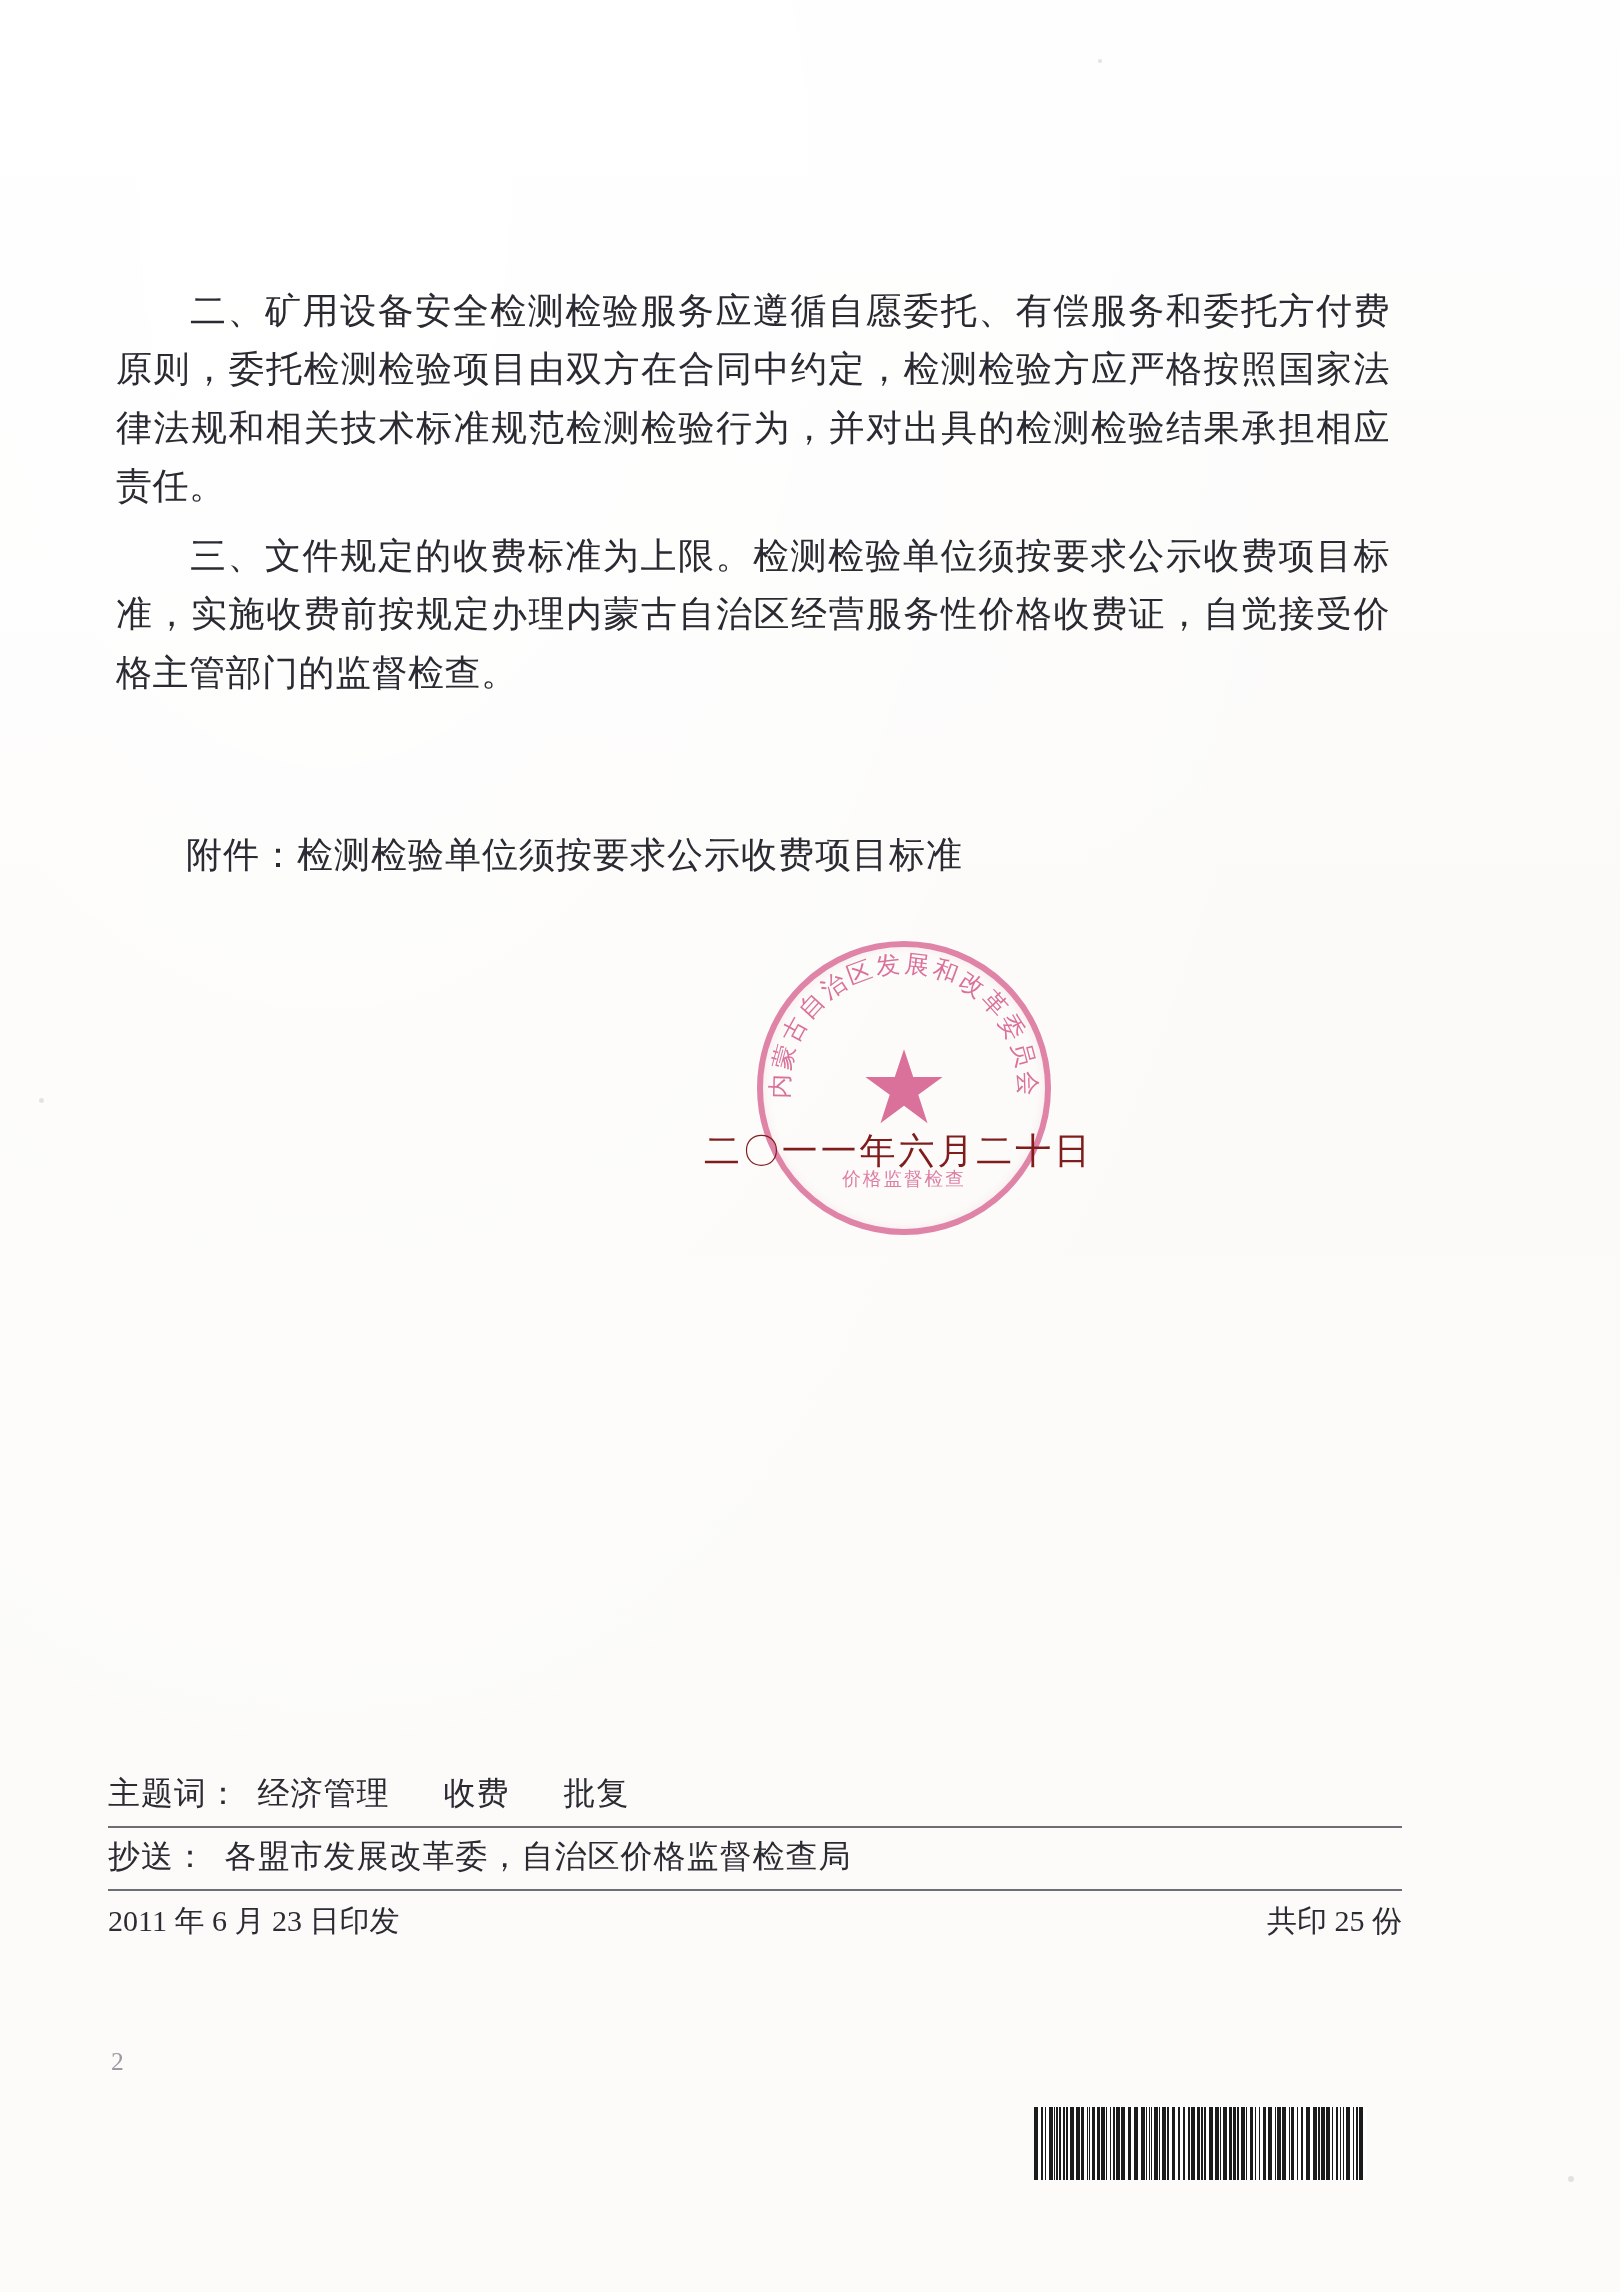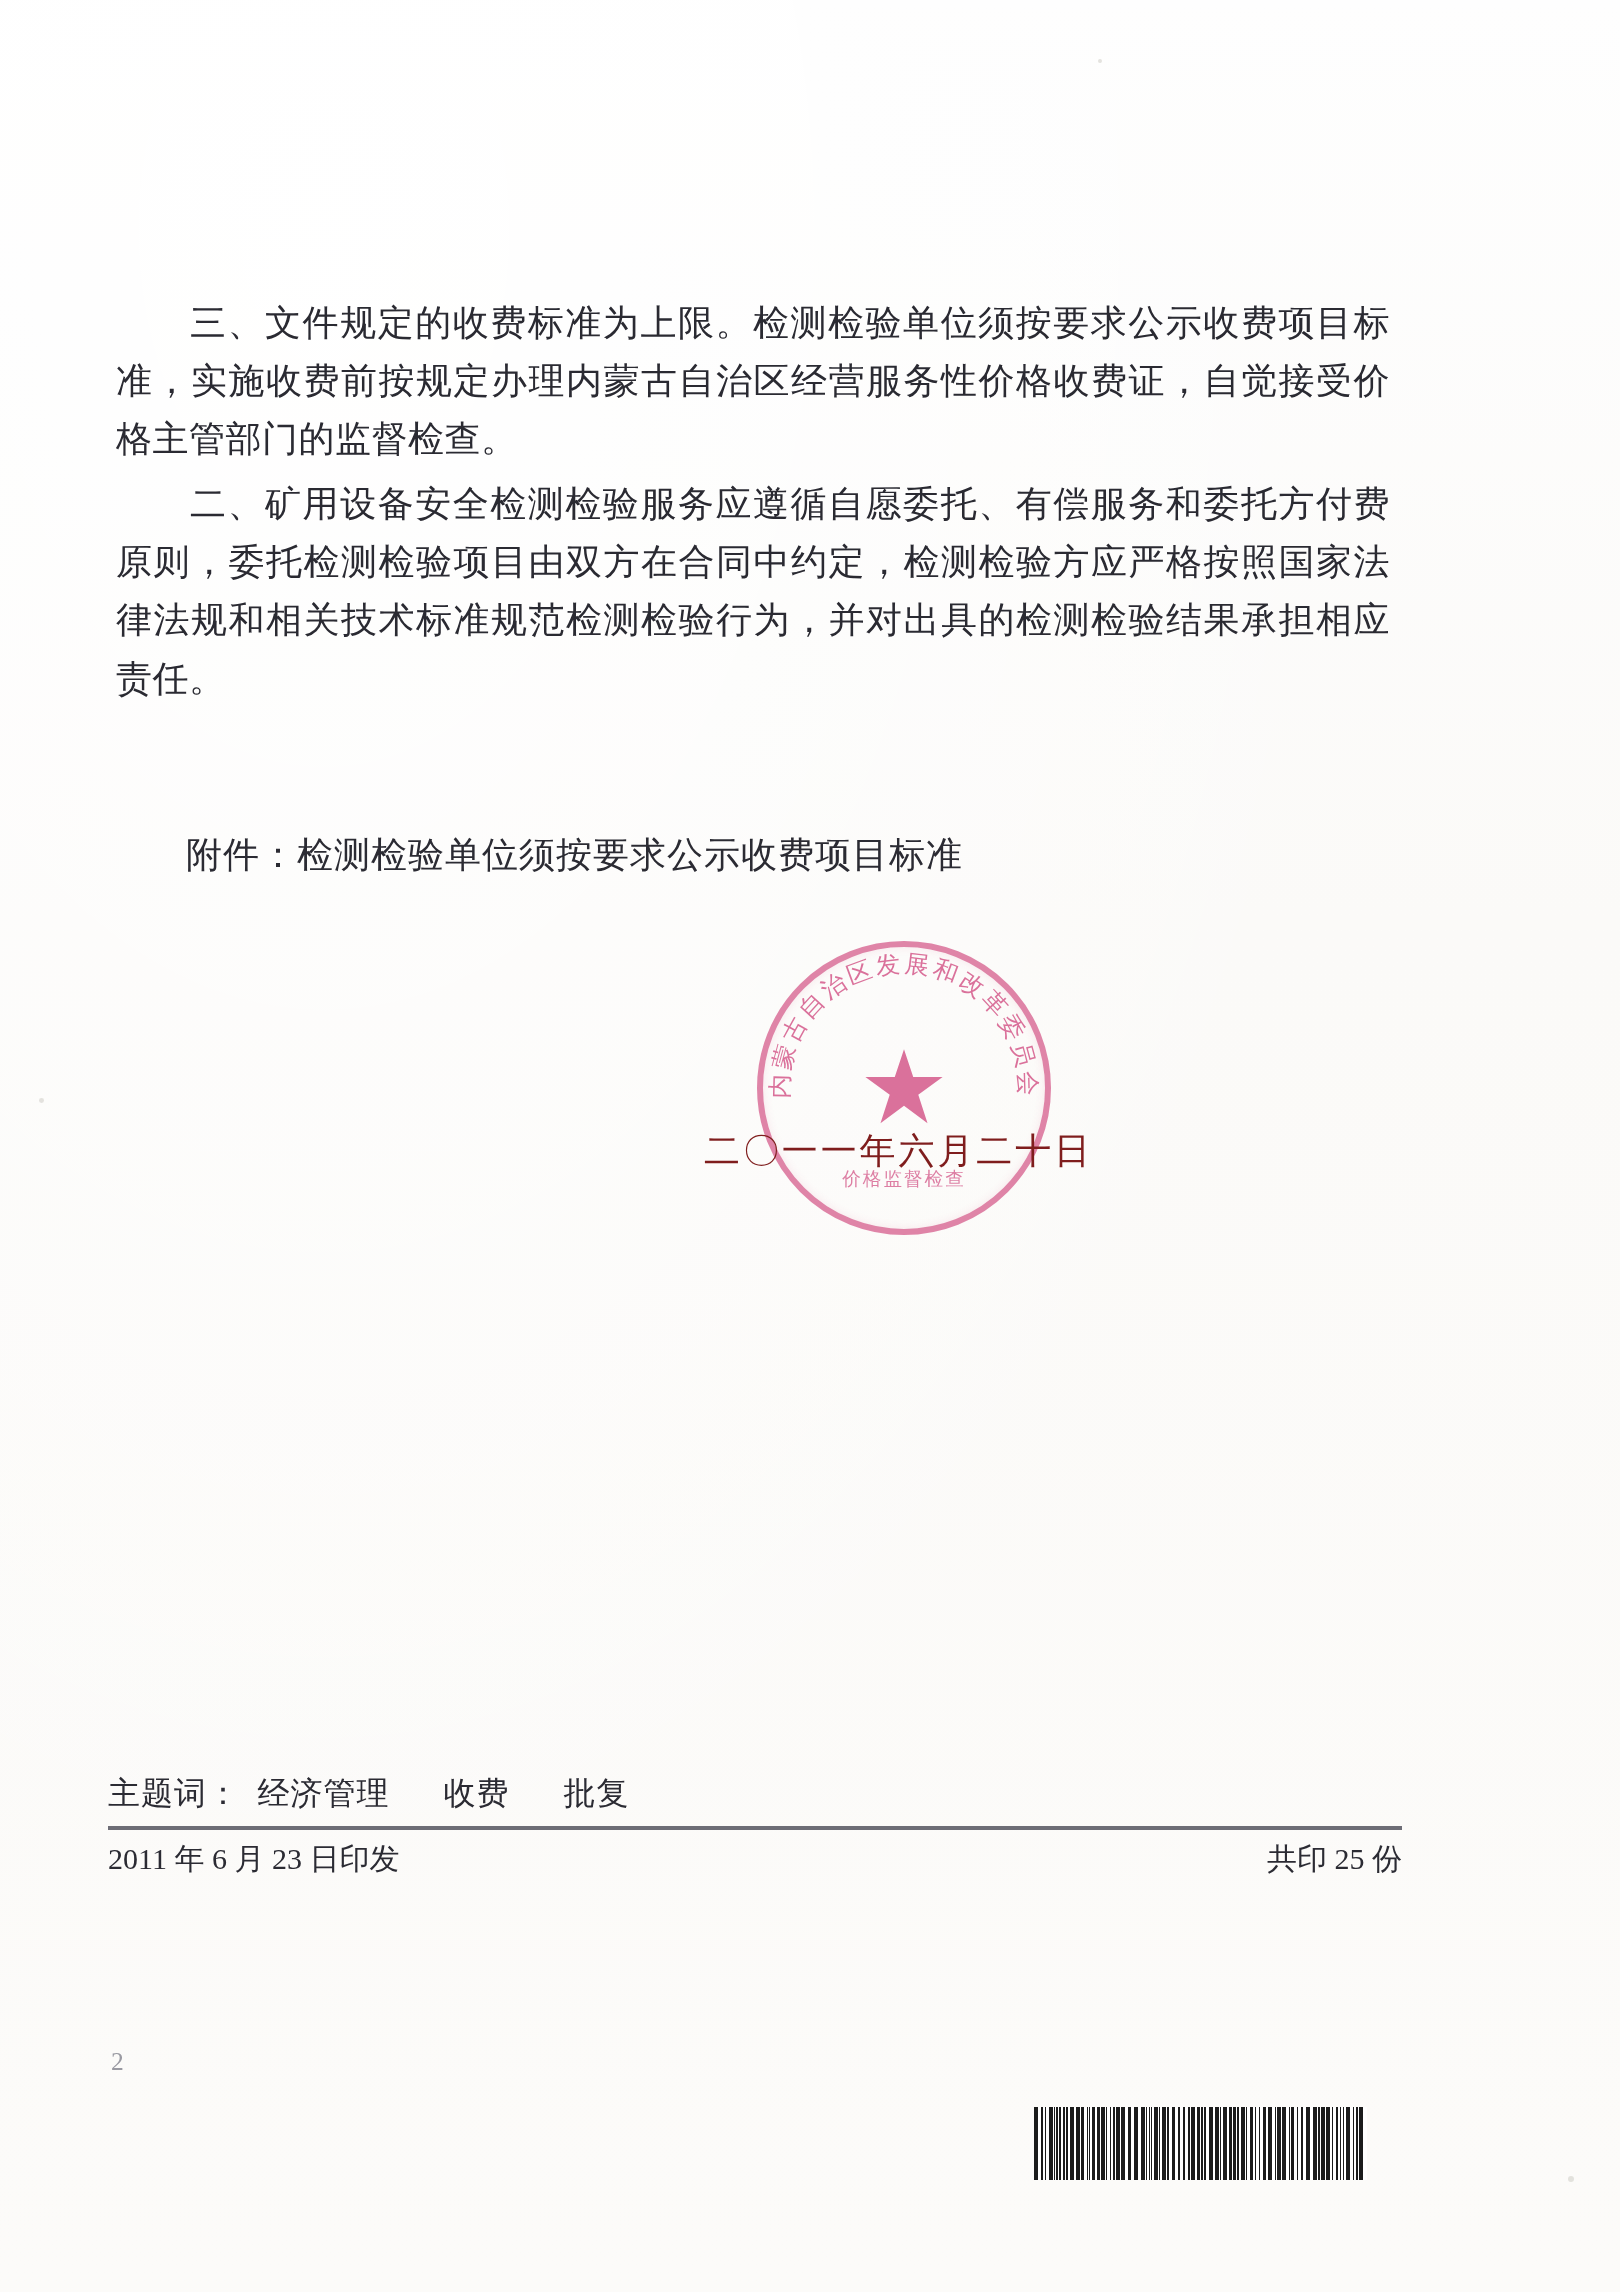--- a/index.html
+++ b/index.html
@@ -175,22 +175,22 @@
     opacity: 0.7;
   }
 </style>
 </head>
 <body>
 
 <div class="page">
   <div class="paper-tint"></div>
 
   <div class="body-text">
+    <p class="para p1">二、矿用设备安全检测检验服务应遵循自愿委托、有偿服务和委托方付费原则，委托检测检验项目由双方在合同中约定，检测检验方应严格按照国家法律法规和相关技术标准规范检测检验行为，并对出具的检测检验结果承担相应责任。</p>
     <p class="para p2">三、文件规定的收费标准为上限。检测检验单位须按要求公示收费项目标准，实施收费前按规定办理内蒙古自治区经营服务性价格收费证，自觉接受价格主管部门的监督检查。</p>
-    <p class="para p1">二、矿用设备安全检测检验服务应遵循自愿委托、有偿服务和委托方付费原则，委托检测检验项目由双方在合同中约定，检测检验方应严格按照国家法律法规和相关技术标准规范检测检验行为，并对出具的检测检验结果承担相应责任。</p>
   </div>
 
   <div class="attachment">附件：检测检验单位须按要求公示收费项目标准</div>
 
   <div class="seal">
     <div class="seal-ring" style="border-color: rgba(205, 60, 118, 0.627);"></div>
     <div class="seal-arc-text">
       <svg viewBox="0 0 300 300" width="294" height="294" aria-hidden="true">
         <defs>
           <path id="arcTop" d="M 32,150 A 118,118 0 0 1 268,150"></path>
@@ -213,20 +213,24 @@
   <div class="footer">
     <div class="footer-row">
       <span class="kw-label">主题词：</span>
       <span class="kw-values">
         <span>经济管理</span>
         <span>收费</span>
         <span>批复</span>
       </span>
     </div>
     <div class="rule"></div>
+    <div class="footer-row">
+      <span class="cc-label">抄送：</span>
+      <span class="cc-value">各盟市发展改革委，自治区价格监督检查局</span>
+    </div>
     <div class="rule"></div>
     <div class="print-row">
       <span>2011 年 6 月 23 日印发</span>
       <span>共印 25 份</span>
     </div>
   </div>
 
   <div class="page-number">2</div>
 
   <div class="barcode">

